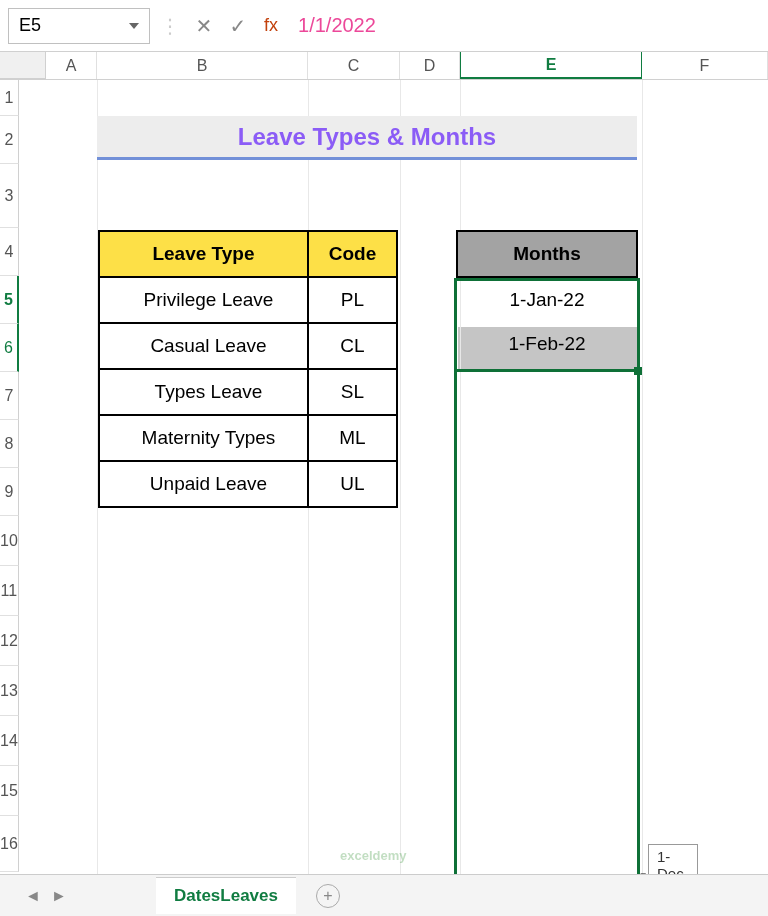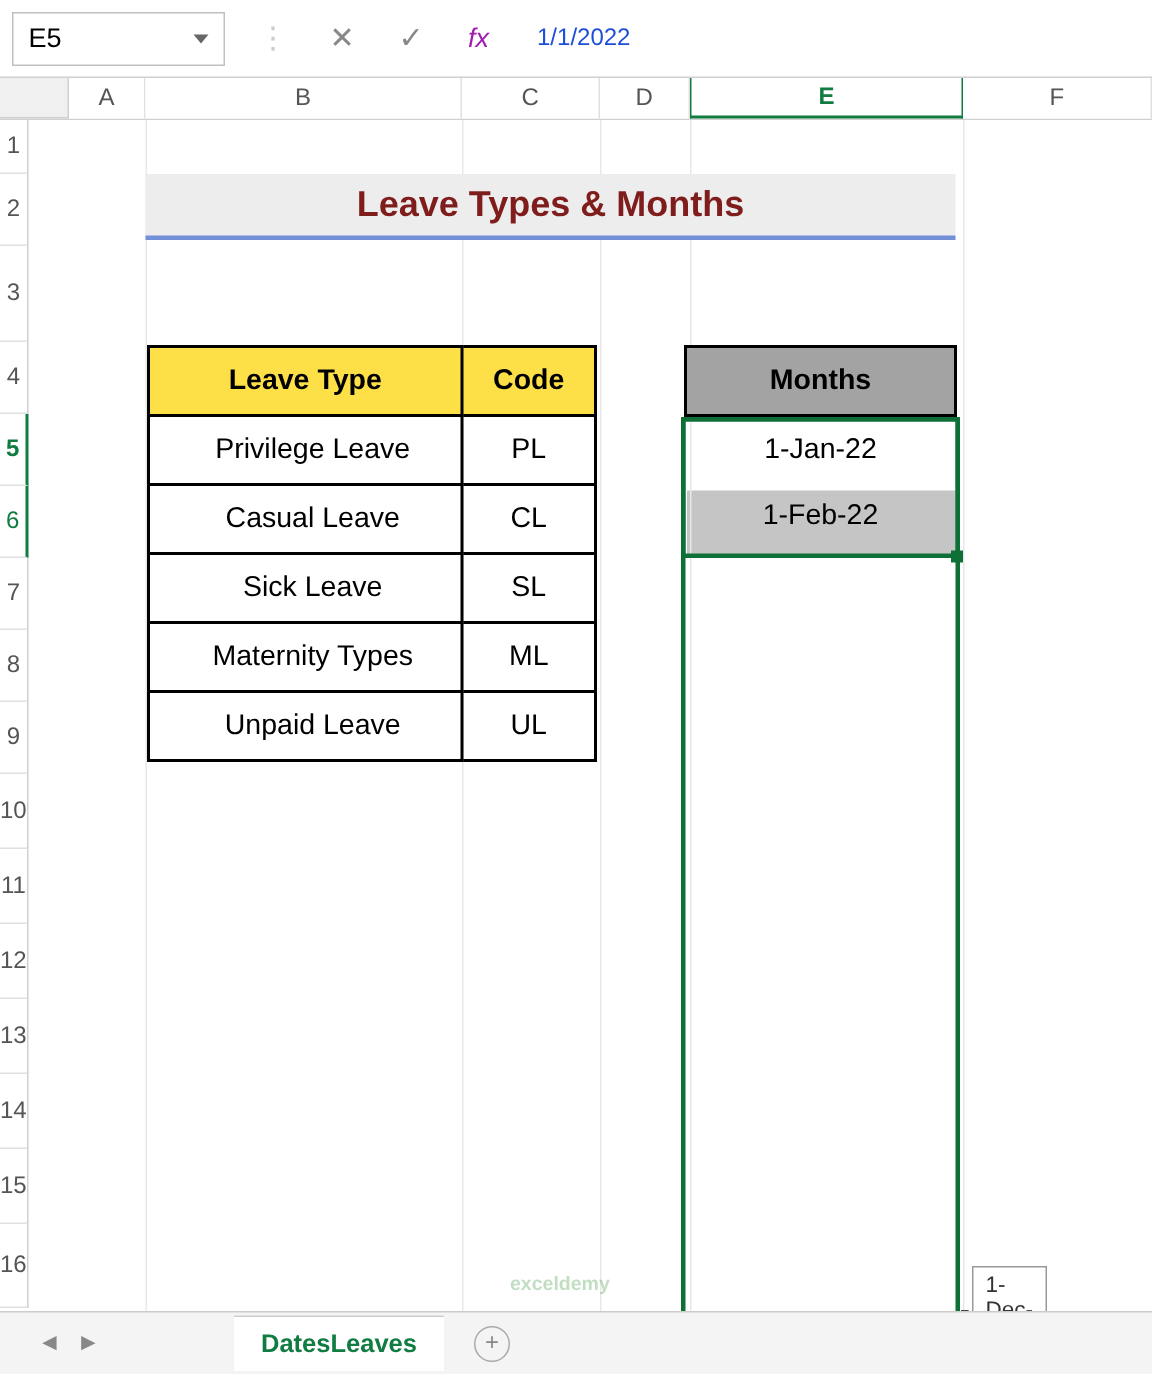--- a/index.html
+++ b/index.html
@@ -1,40 +1,40 @@
 <!DOCTYPE html>
 <html><head>
 <meta charset="utf-8">
 <style>
 * { box-sizing: border-box; margin: 0; padding: 0; font-family: 'Segoe UI', Tahoma, sans-serif; }
 body { background: #fff; width: 768px; height: 916px; overflow: hidden; position: relative; }
 
 
-.formula-bar { height: 52px; background: #fff; border-bottom: 1px solid #d0d0d0; display: flex; align-items: center; padding: 0 8px; gap: 18px; }
+.formula-bar { height: 52px; background: #fff; border-bottom: 1px solid #d0d0d0; display: flex; align-items: center; padding: 0 8px; gap: 6px; }
 .name-box { width: 142px; height: 36px; border: 1px solid #c0c0c0; background: #fff; display: flex; align-items: center; padding: 0 10px; font-size: 18px; position: relative; }
 .name-box::after { content: ''; position: absolute; right: 10px; top: 14px; width: 0; height: 0; border-left: 5px solid transparent; border-right: 5px solid transparent; border-top: 6px solid #666; }
 .fb-sep { color: #ccc; font-size: 20px; margin: 0 4px; }
 .fb-btn { width: 28px; height: 28px; display: flex; align-items: center; justify-content: center; color: #888; font-size: 20px; }
-.fx-label { font-style: italic; font-size: 18px; color: #a21caf; margin: 0 6px; }
-.formula-input { flex: 1; height: 36px; border: none; outline: none; font-size: 16px; padding: 0 8px; color: #1d4ed8; }
+.fx-label { font-size: 18px; color: #c2410c; margin: 0 6px; }
+.formula-input { flex: 1; height: 36px; border: none; outline: none; font-size: 20px; padding: 0 8px; color: #ec4899; }
 
 
 .col-headers { display: flex; height: 28px; background: #fff; border-bottom: 1px solid #d0d0d0; }
 .corner { width: 46px; border-right: 1px solid #d0d0d0; border-bottom: 1px solid #d0d0d0; background: #f0f0f0; }
 .col-h { border-right: 1px solid #e0e0e0; background: #fff; display: flex; align-items: center; justify-content: center; font-size: 16px; color: #555; }
 .col-h.active { background: #fff; border-bottom: 2px solid #107c41; border-left: 1px solid #107c41; border-right: 1px solid #107c41; color: #107c41; font-weight: 600; }
 .row-h { border-bottom: 1px solid #e0e0e0; border-right: 1px solid #d0d0d0; background: #fff; display: flex; align-items: center; justify-content: center; font-size: 16px; color: #555; }
 .row-h.active { background: #fff; border-right: 2px solid #107c41; color: #107c41; font-weight: 600; }
 .row-h.sel { border-right: 2px solid #107c41; color: #107c41; }
 
 
 .content { position: absolute; left: 46px; top: 80px; }
 
 
-.title-box { position: absolute; left: 51px; top: 36px; width: 540px; height: 44px; background: #ededed; display: flex; align-items: center; justify-content: center; font-size: 24px; font-weight: 700; color: #7f1d1d; border-bottom: 3px solid #7290d8; }
+.title-box { position: absolute; left: 51px; top: 36px; width: 540px; height: 44px; background: #ededed; display: flex; align-items: center; justify-content: center; font-size: 24px; font-weight: 700; color: #8b5cf6; border-bottom: 3px solid #7290d8; }
 
 
 .leave-table { position: absolute; left: 52px; top: 150px; width: 300px; border-collapse: collapse; }
 .leave-table th { background: #fde047; font-weight: 700; font-size: 19px; padding: 11px 8px; border: 2px solid #000; }
 .leave-table td { font-size: 19px; padding: 11px 8px; text-align: center; border: 2px solid #000; }
 .leave-table td:first-child { padding-left: 14px; padding-right: 4px; text-align: center; }
 
 
 .months-table { position: absolute; left: 410px; top: 150px; width: 182px; border-collapse: collapse; }
 .months-table th { background: #a3a3a3; font-weight: 700; font-size: 19px; padding: 11px 8px; border: 2px solid #000; }
@@ -122,21 +122,21 @@
     </tr>
     <tr>
           <td>Privilege Leave</td>
           <td>PL</td>
         </tr>
     <tr>
           <td>Casual Leave</td>
           <td>CL</td>
         </tr>
     <tr>
-          <td>Sick Leave</td>
+          <td>Types Leave</td>
           <td>SL</td>
         </tr>
     <tr>
           <td>Maternity Types</td>
           <td>ML</td>
         </tr>
     <tr>
           <td>Unpaid Leave</td>
           <td>UL</td>
         </tr>

